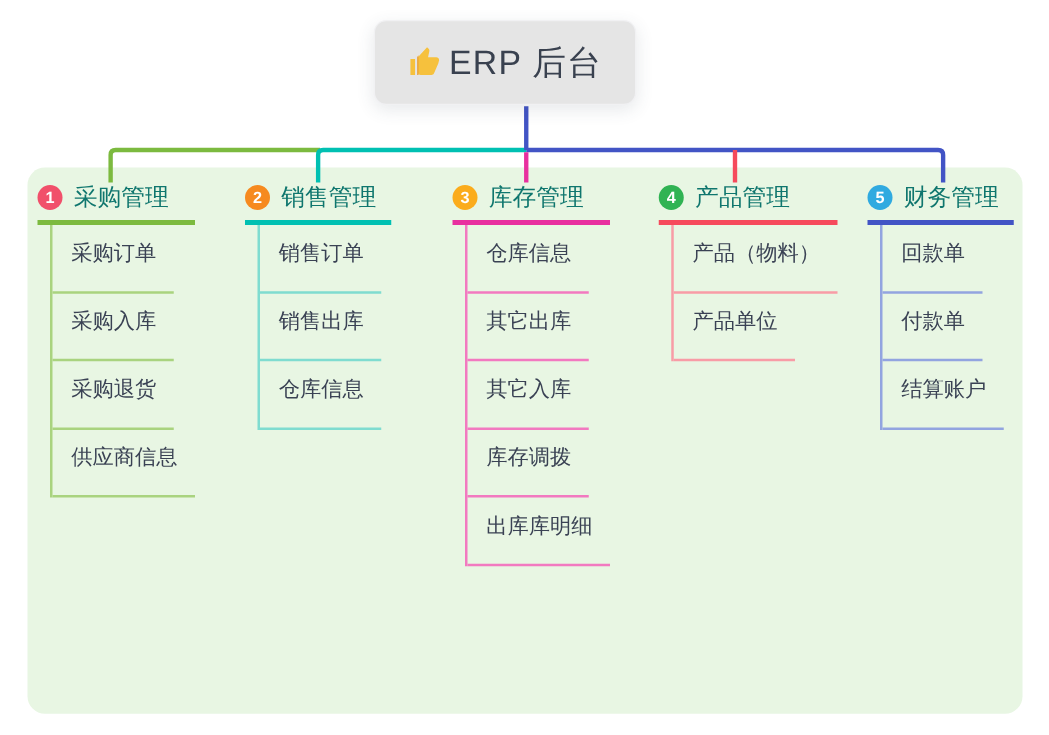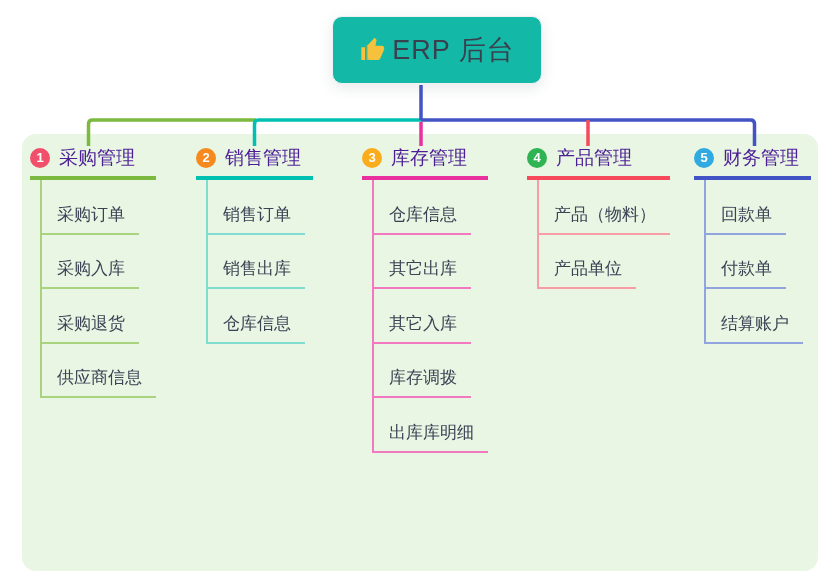--- a/index.html
+++ b/index.html
@@ -19,23 +19,23 @@
     border-radius: 14px;
   }
   .connectors {
     position: absolute;
     left: 0; top: 0;
     pointer-events: none;
   }
   .connectors path { fill: none; stroke-width: 3.5px; }
   .root-card {
     position: absolute;
-    left: 332px; top: 16px;
+    left: 299px; top: 16px;
     width: 210px; height: 68px;
-    background: #14b8a6;
+    background: #e5e5e5;
     border: 1px solid #f1f1f3;
     border-radius: 10px;
     box-shadow: 0 4px 14px rgba(60,70,90,0.12);
     display: flex;
     align-items: center;
     justify-content: center;
     gap: 5px;
     box-sizing: border-box;
     cursor: default;
   }
@@ -67,35 +67,35 @@
     color: #ffffff;
     font-size: 13px;
     font-weight: bold;
     display: flex;
     align-items: center;
     justify-content: center;
     flex: 0 0 auto;
   }
   .branch-label {
     font-size: 19px;
-    color: #4c1d95;
+    color: #0f766e;
     white-space: nowrap;
   }
   .children {
     margin-left: 10px;
     border-left: 2px solid var(--childline);
   }
   .child {
     height: 54.5px;
     display: flex;
     align-items: flex-end;
   }
   .child > span {
     display: inline-block;
-    padding: 0 14px 7px 15px;
+    padding: 0 14px 19px 15px;
     border-bottom: 2px solid var(--childline);
     font-size: 17px;
     color: #3A4254;
     white-space: nowrap;
     font-family: Liberation Serif, serif;
   }
 </style>
 </head>
 <body>
 

